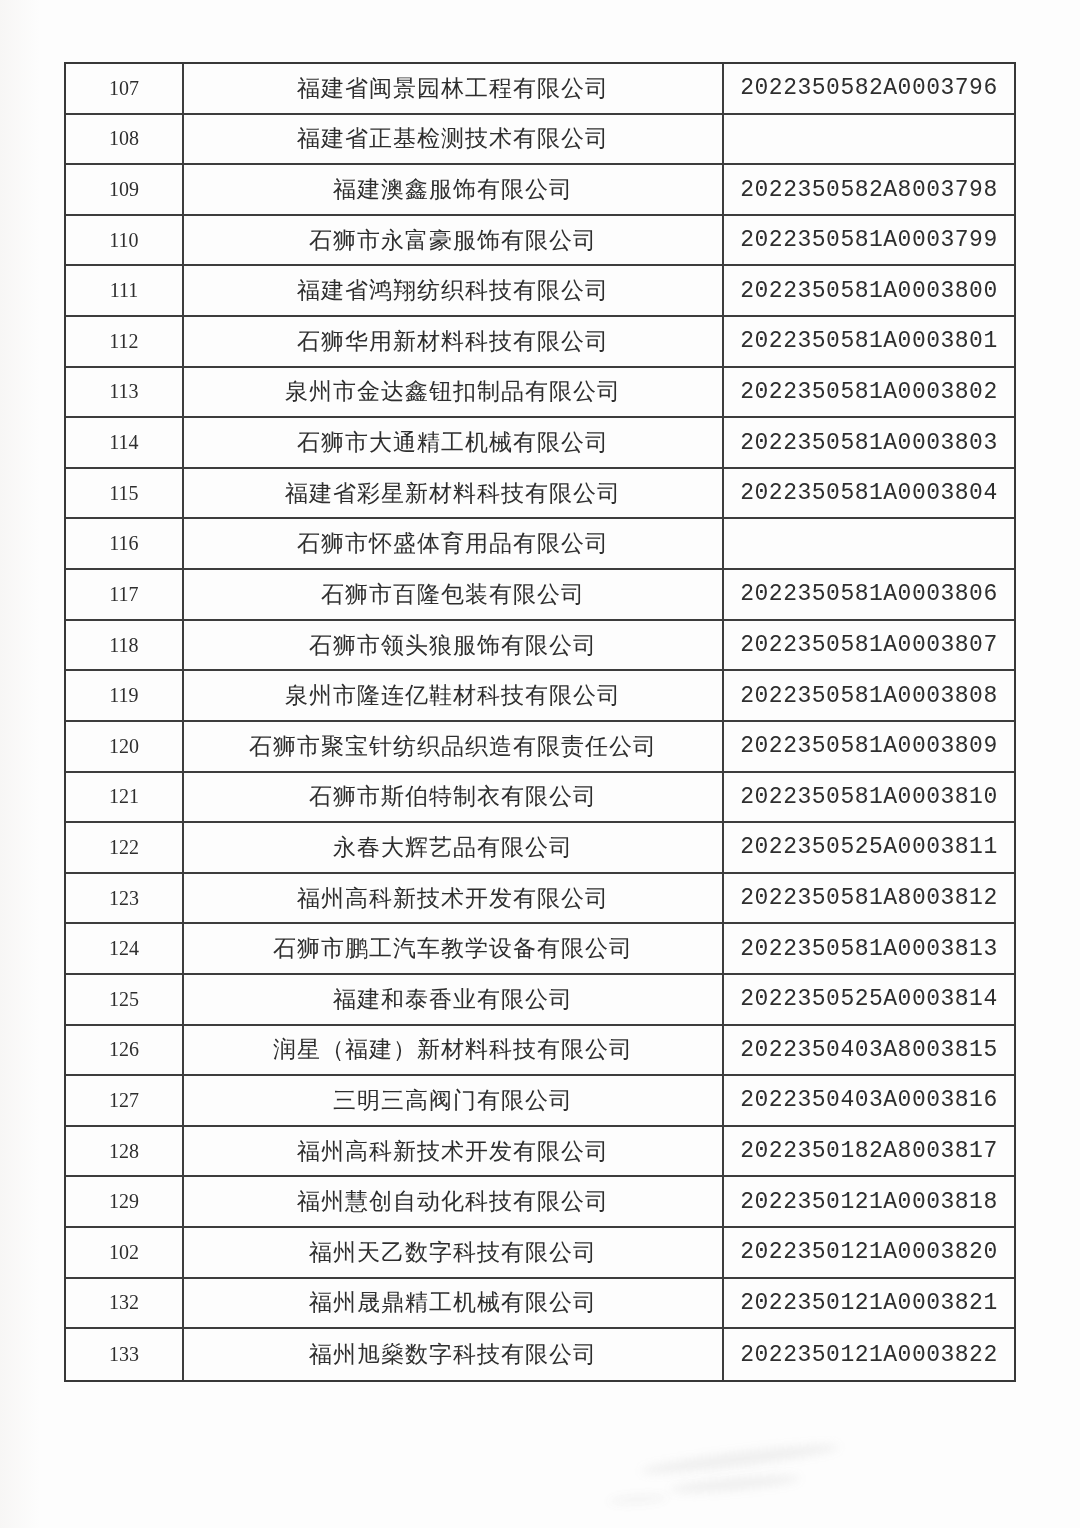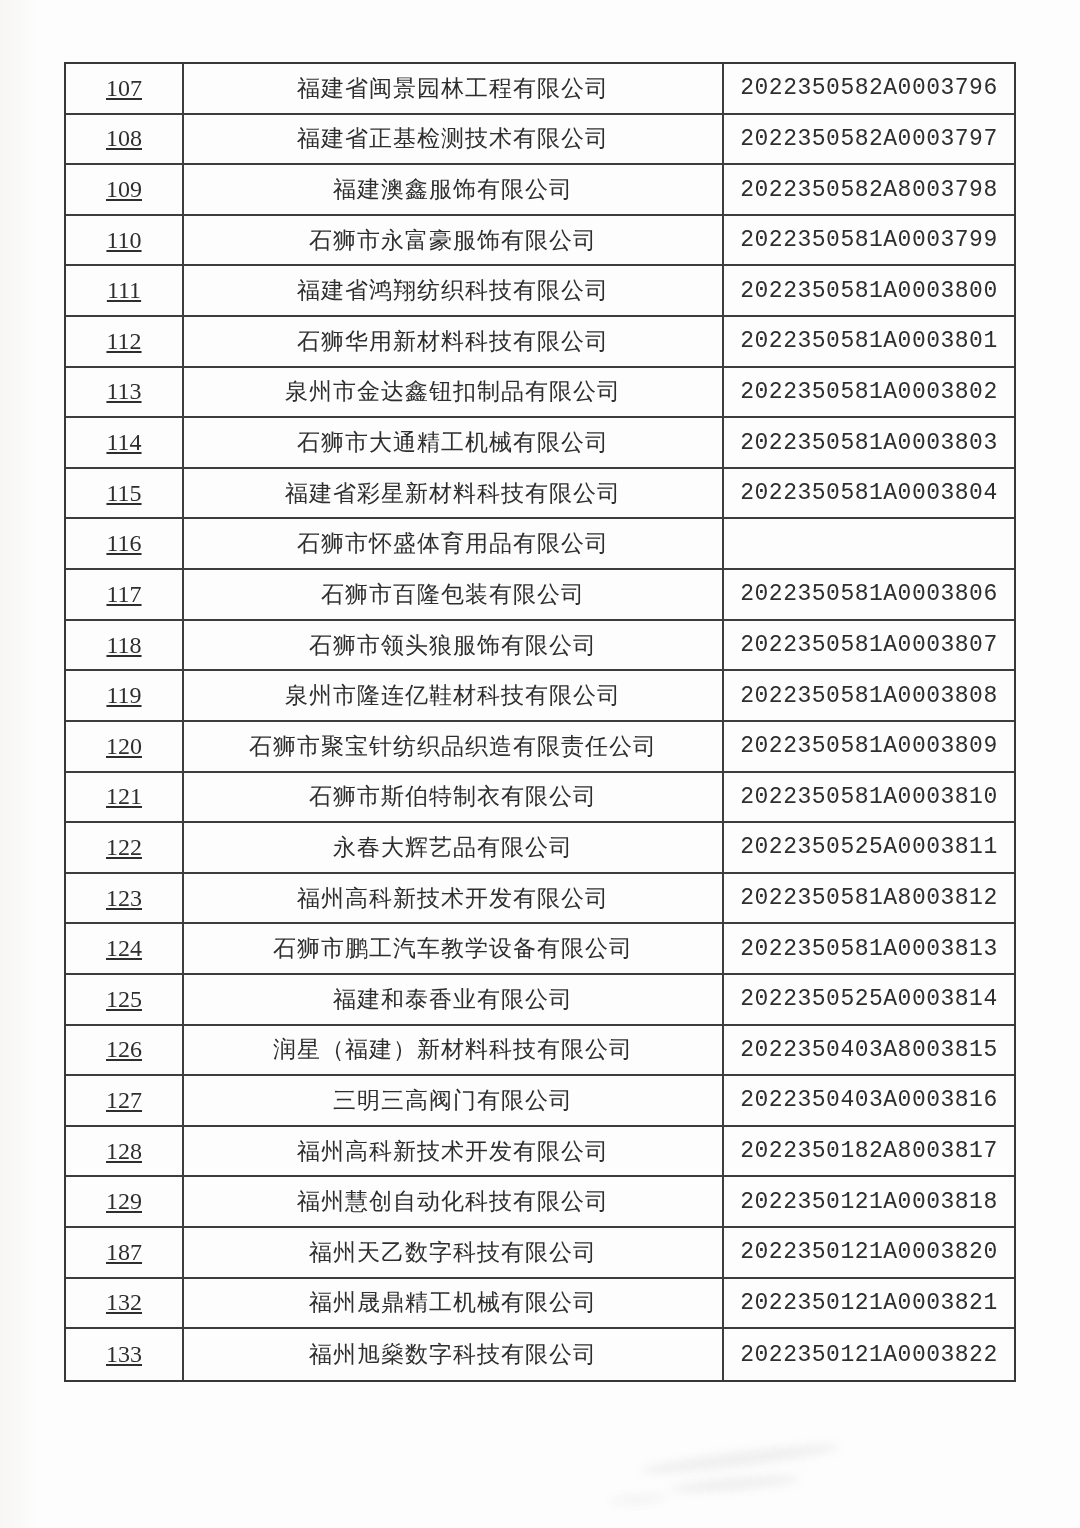--- a/index.html
+++ b/index.html
@@ -42,22 +42,21 @@
     align-items: center;
     justify-content: center;
     box-sizing: border-box;
     color: #2e2e2e;
     overflow: hidden;
     white-space: nowrap;
   }
   .c-num {
     width: 118px;
     border-right: 2px solid #3d3d3d;
-    font-size: 24px;
-    text-decoration: underline;
+    font-size: 20px;
   }
   .c-name {
     width: 540px;
     border-right: 2px solid #3d3d3d;
     font-size: 23px;
     letter-spacing: 1px;
   }
   .c-code {
     flex: 1;
     font-size: 23px;
@@ -84,21 +83,20 @@
   <div class="doc-table">
 
   <div class="t-row">
       <div class="cell c-num">107</div>
       <div class="cell c-name">福建省闽景园林工程有限公司</div>
       <div class="cell c-code">2022350582A0003796</div>
     </div>
       <div class="t-row">
       <div class="cell c-num">108</div>
       <div class="cell c-name">福建省正基检测技术有限公司</div>
-      <div class="cell c-code">2022350582A0003797</div>
     </div>
       <div class="t-row">
       <div class="cell c-num">109</div>
       <div class="cell c-name">福建澳鑫服饰有限公司</div>
       <div class="cell c-code">2022350582A8003798</div>
     </div>
       <div class="t-row">
       <div class="cell c-num">110</div>
       <div class="cell c-name">石狮市永富豪服饰有限公司</div>
       <div class="cell c-code">2022350581A0003799</div>
@@ -191,21 +189,21 @@
       <div class="cell c-num">128</div>
       <div class="cell c-name">福州高科新技术开发有限公司</div>
       <div class="cell c-code">2022350182A8003817</div>
     </div>
       <div class="t-row">
       <div class="cell c-num">129</div>
       <div class="cell c-name">福州慧创自动化科技有限公司</div>
       <div class="cell c-code">2022350121A0003818</div>
     </div>
       <div class="t-row">
-      <div class="cell c-num">187</div>
+      <div class="cell c-num">102</div>
       <div class="cell c-name">福州天乙数字科技有限公司</div>
       <div class="cell c-code">2022350121A0003820</div>
     </div>
       <div class="t-row">
       <div class="cell c-num">132</div>
       <div class="cell c-name">福州晟鼎精工机械有限公司</div>
       <div class="cell c-code">2022350121A0003821</div>
     </div>
       <div class="t-row">
       <div class="cell c-num">133</div>

